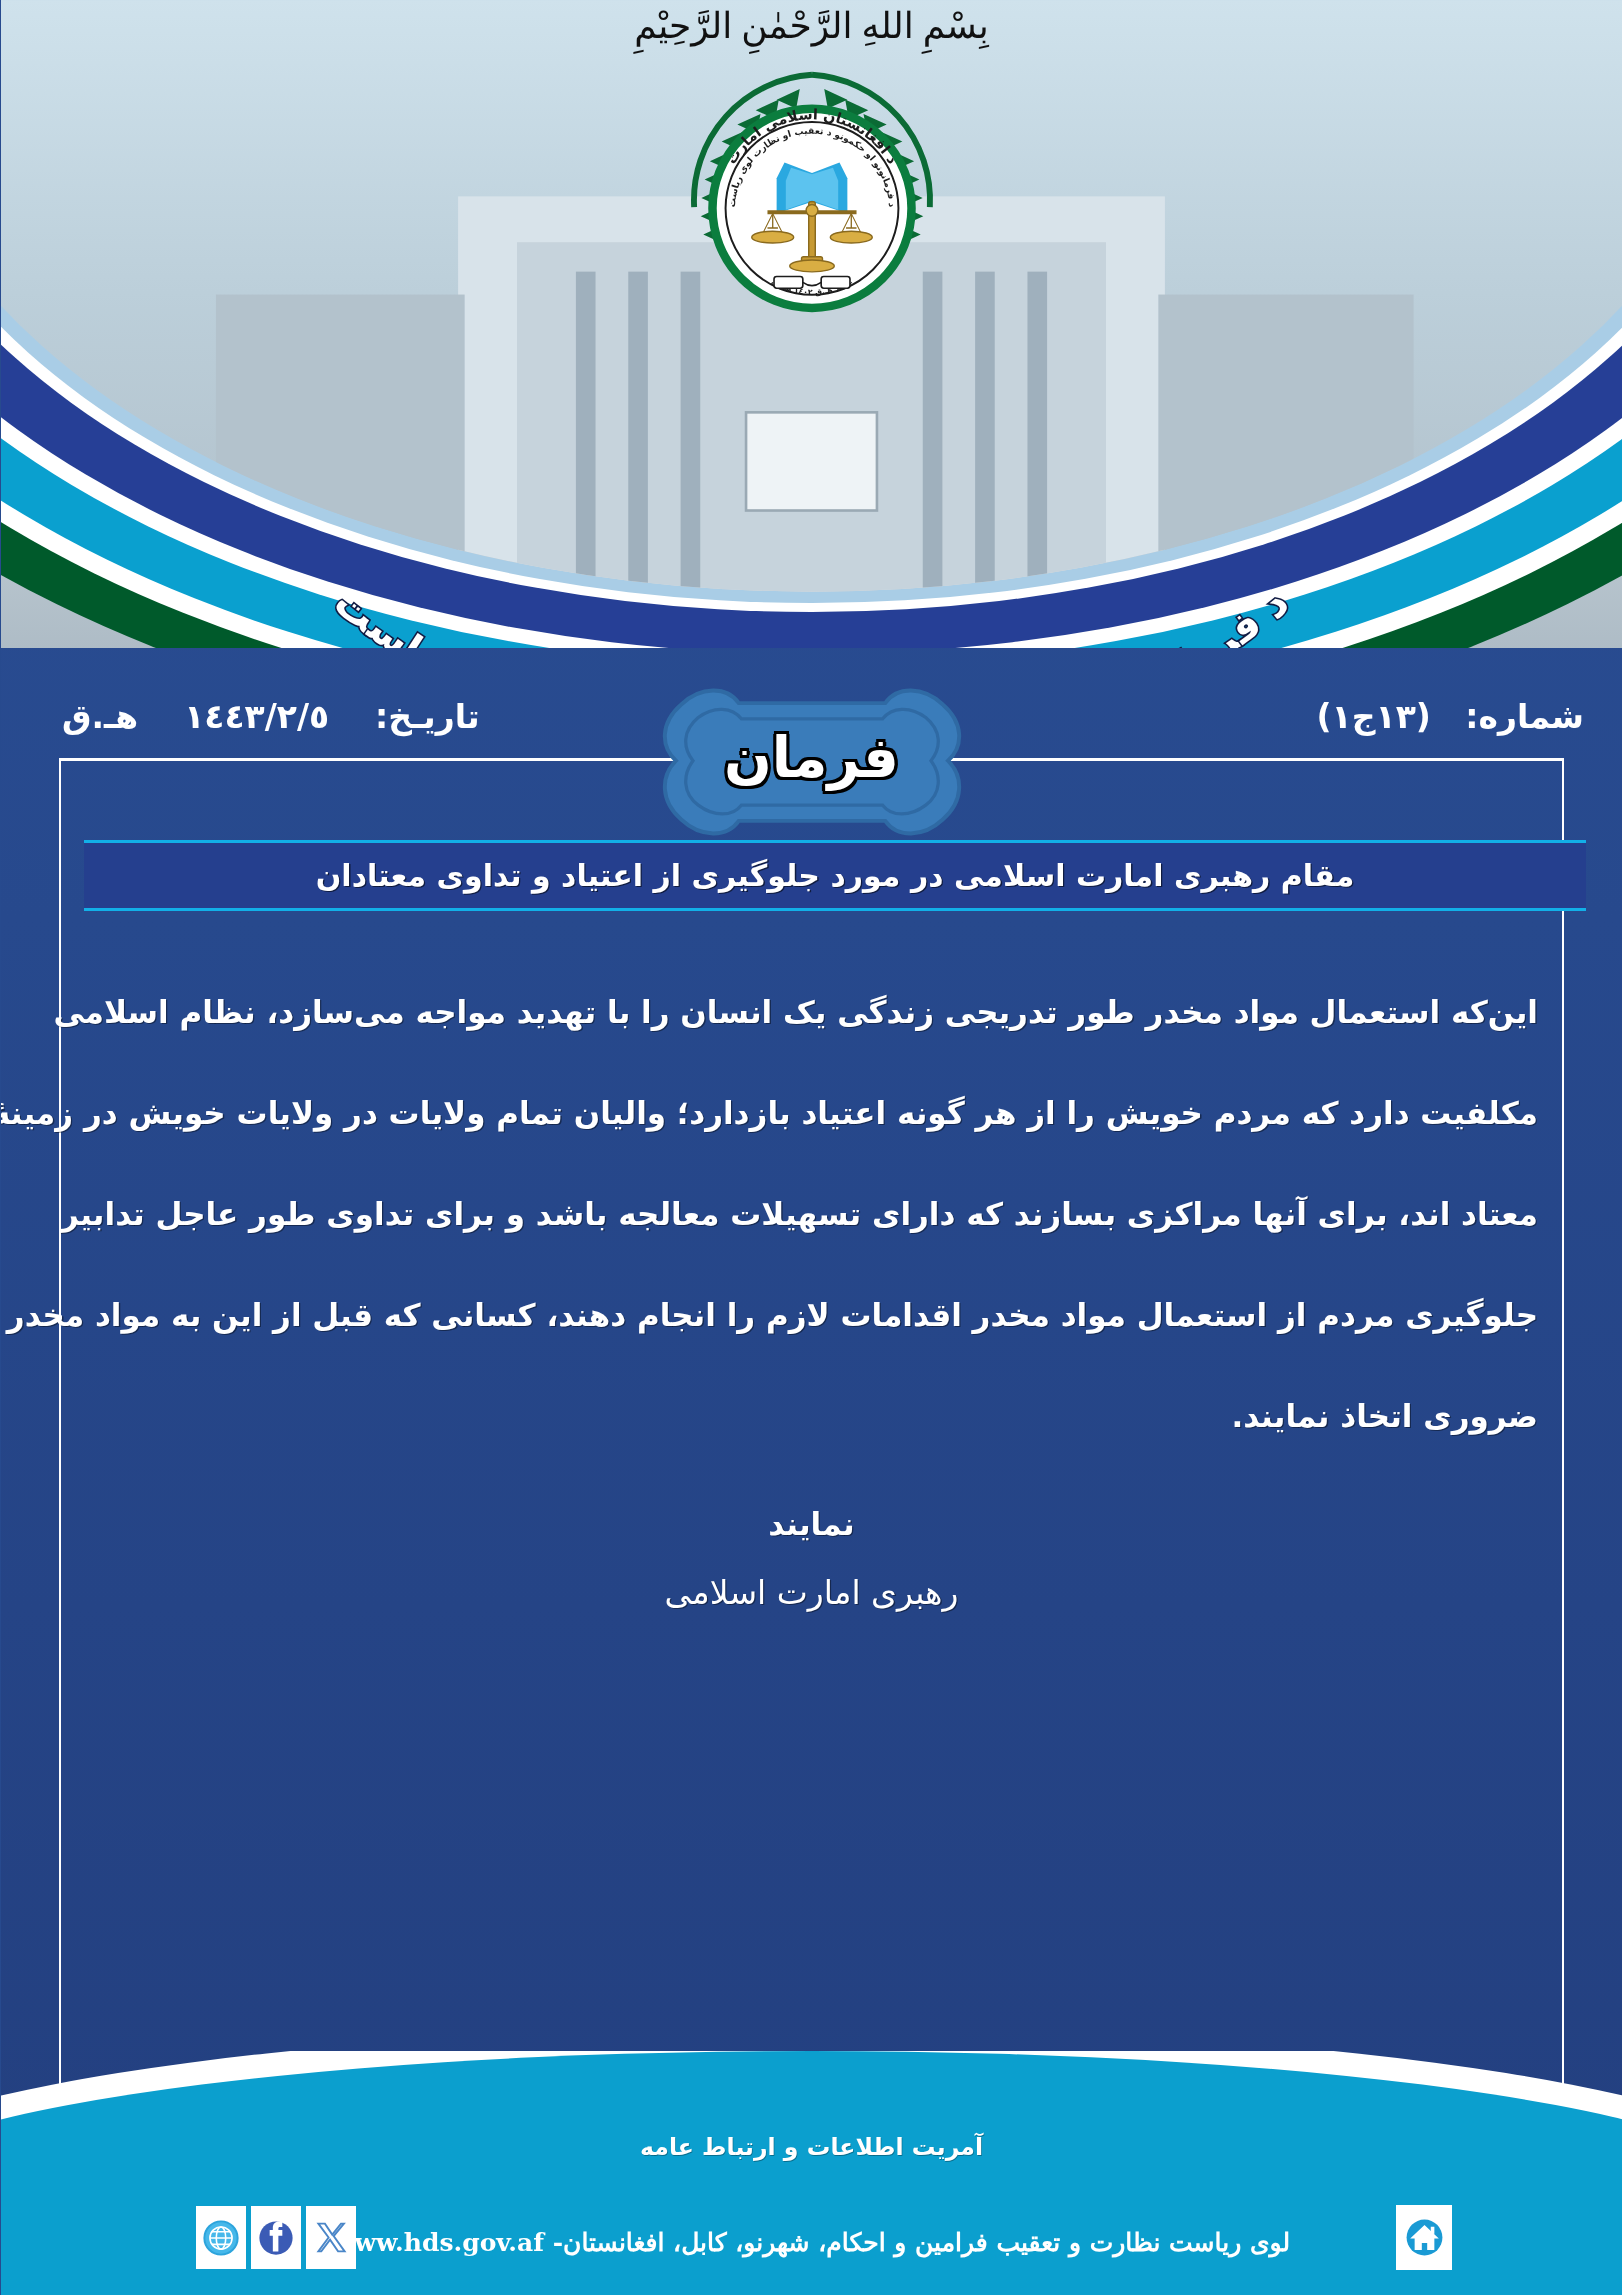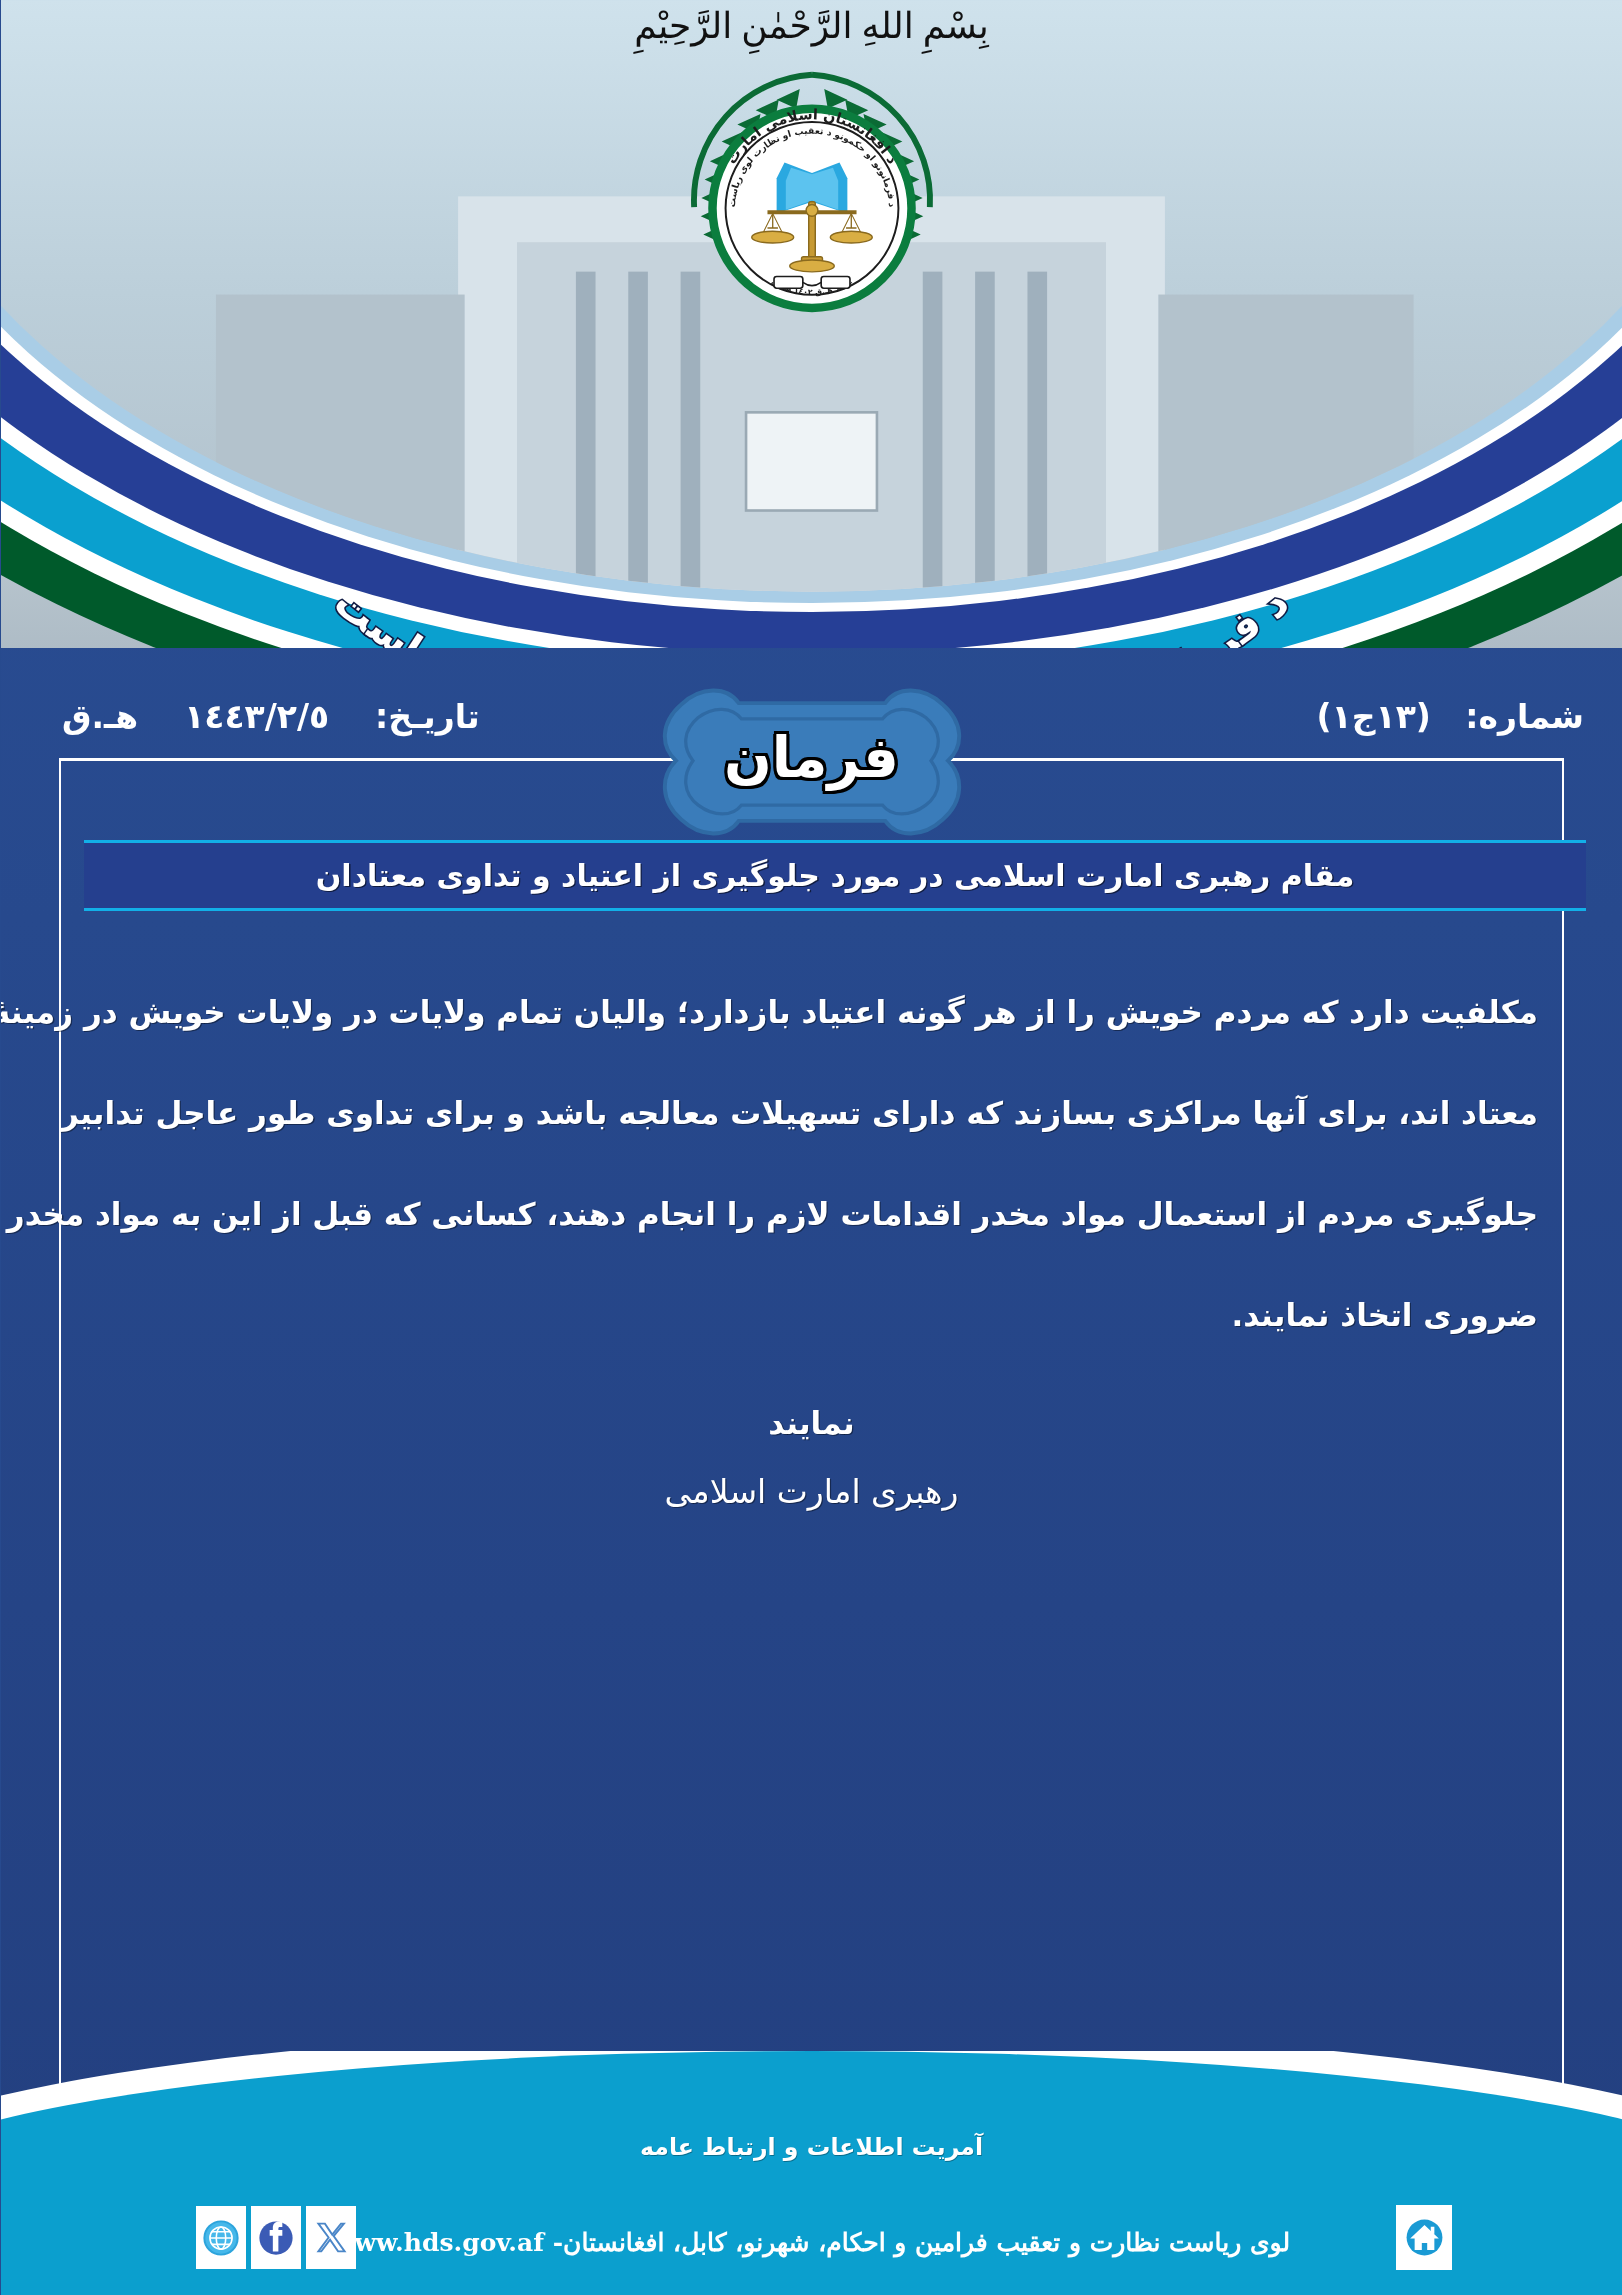--- a/index.html
+++ b/index.html
@@ -400,20 +400,23 @@
   <div class="frame-top-left"></div>
   <div class="frame-top-right"></div>
   <div class="doc-frame"></div>
 
   <div class="title-banner">
     <span>مقام رهبری امارت اسلامی در مورد جلوگیری از اعتیاد و تداوی معتادان</span>
   </div>
 
   <div class="body-area">
     <div class="body-line">
+      <span>این‌که استعمال مواد مخدر طور تدریجی زندگی یک انسان را با تهدید مواجه می‌سازد، نظام اسلامی</span>
+    </div>
+    <div class="body-line">
       <span>مکلفیت دارد که مردم خویش را از هر گونه اعتیاد بازدارد؛ والیان تمام ولایات در ولایات خویش در زمینهٔ</span>
     </div>
     <div class="body-line">
       <span>معتاد اند، برای آنها مراکزی بسازند که دارای تسهیلات معالجه باشد و برای تداوی طور عاجل تدابیر</span>
     </div>
     <div class="body-line">
       <span>جلوگیری مردم از استعمال مواد مخدر اقدامات لازم را انجام دهند، کسانی که قبل از این به مواد مخدر</span>
     </div>
     <div class="body-line last">
       <span>ضروری اتخاذ نمایند.</span>

